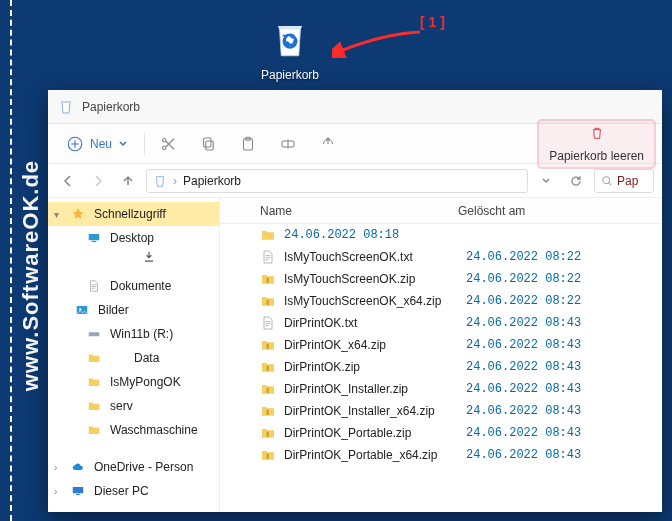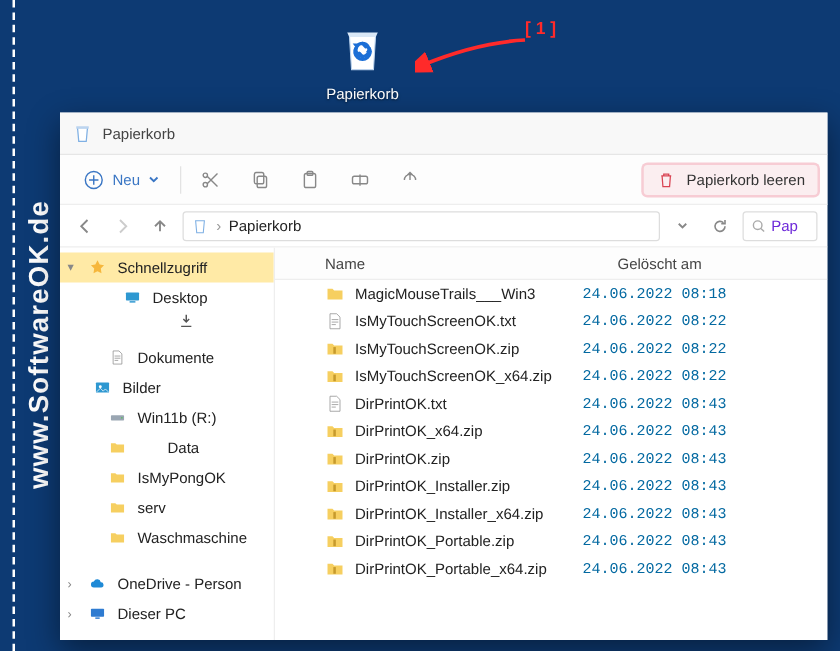--- a/index.html
+++ b/index.html
@@ -85,54 +85,55 @@
     color: #3a76c4; font-size: 12px; cursor: pointer;
   }
   .ticon { width: 18px; height: 18px; color: #8a8a8a; }
   .spacer { flex: 1; }
   .empty-bin {
     display: flex; align-items: center; gap: 8px;
     padding: 4px 10px; border-radius: 3px;
     background: rgba(230,60,90,.08);
     box-shadow: 0 0 0 2px rgba(230,60,90,.25);
     cursor: pointer;
+    flex-direction: column;
   }
   .empty-bin .trash { color: #d94352; width: 16px; height: 16px; }
   .empty-bin span { color: #333; }
 
   .addressbar {
     height: 34px; display: flex; align-items: center; gap: 6px;
     padding: 0 8px; border-bottom: 1px solid #eee;
   }
   .nav-btn { width: 24px; height: 24px; display: flex; align-items: center; justify-content: center; color: #888; cursor: pointer; border-radius: 3px; }
   .addr { flex: 1; height: 24px; border: 1px solid #ddd; border-radius: 3px; display: flex; align-items: center; padding: 0 6px; gap: 6px; }
   .addr .sep { color: #999; }
   .addr .crumb { cursor: pointer; }
   .addr-tools { display: flex; gap: 6px; }
-  .search { width: 60px; height: 24px; border: 1px solid #ddd; border-radius: 3px; display: flex; align-items: center; padding: 0 6px; gap: 4px; color: #6d28d9; }
+  .search { width: 60px; height: 24px; border: 1px solid #ddd; border-radius: 3px; display: flex; align-items: center; padding: 0 6px; gap: 4px; color: #7f1d1d; }
 
   .body { flex: 1; display: flex; overflow: hidden; }
   .sidebar {
     width: 172px; border-right: 1px solid #eee;
     overflow: hidden; padding-top: 4px;
   }
   .side-item {
     height: 24px; display: flex; align-items: center; gap: 8px;
     padding: 0 8px 0 22px; cursor: pointer; position: relative;
     white-space: nowrap; overflow: hidden; text-overflow: ellipsis;
   }
   .side-item.active { background: #ffeaa6; }
   .side-item .disclose { position: absolute; left: 6px; color: #888; font-size: 10px; }
   .side-item .sicon { width: 16px; height: 16px; display: inline-flex; align-items: center; justify-content: center; }
   .side-sep { height: 1px; background: transparent; margin: 6px 0; }
 
   .content { flex: 1; overflow: hidden; display: flex; flex-direction: column; }
   .cols {
     height: 26px; display: flex; align-items: center;
-    border-bottom: 1px solid #eee; background: #fdfdfd; gap: 36px;
+    border-bottom: 1px solid #eee; background: #fdfdfd;
   }
   .col { padding: 0 8px; color: #444; cursor: pointer; }
   .col.name { width: 230px; padding-left: 40px; }
   .col.date { flex: 1; white-space: nowrap; overflow: hidden; }
   .rows { flex: 1; overflow: hidden; }
   .row {
     height: 22px; display: flex; align-items: center;
     padding-left: 40px; cursor: pointer;
   }
   .row .ricon { width: 16px; height: 16px; margin-right: 8px; display:inline-flex; align-items:center; justify-content:center; }
@@ -294,21 +295,21 @@
       <div class="side-item active">
         <span class="disclose">▾</span>
         <span class="sicon">
             <svg width="14" height="14" viewBox="0 0 24 24">
               <path d="M12 2 l3 6 l6 1 l-4.5 4.5 l1 6.5 l-5.5 -3 l-5.5 3 l1 -6.5 L3 9 l6 -1 Z" fill="#f6b73c"></path>
             </svg>
           </span>
         <span>Schnellzugriff</span>
       </div>
       <div id="side-list">
-          <div class="side-item" style="padding-left: 50px;">
+          <div class="side-item" style="padding-left: 38px;">
             <span class="sicon">
               <svg width="14" height="14" viewBox="0 0 24 24">
                 <rect x="3" y="5" width="18" height="11" rx="1" fill="#2e98d1"></rect>
                 <rect x="8" y="17" width="8" height="2" fill="#2e98d1"></rect>
               </svg>
             </span>
             <span>Desktop</span>
           </div>
           <div class="side-item" style="padding-left: 38px; flex-direction: column;">
             <span class="sicon">
@@ -406,21 +407,20 @@
         <div class="col name">Name</div>
         <div class="col date">Gelöscht am</div>
       </div>
       <div class="rows" id="rows">
           <div class="row">
             <span class="ricon">
               <svg width="16" height="16" viewBox="0 0 24 24">
                 <path d="M3 6 h6 l2 2 h10 v11 h-18 Z" fill="#f6cf60"></path>
               </svg>
             </span>
-            <span class="rname">MagicMouseTrails___Win3</span>
             <span class="rdate">24.06.2022 08:18</span>
           </div>
           <div class="row">
             <span class="ricon">
               <svg width="16" height="16" viewBox="0 0 24 24">
                 <path d="M6 3 h8 l4 4 v14 h-12 Z" fill="#fff" stroke="#999"></path>
                 <path d="M8 10 h8 M8 13 h8 M8 16 h5" stroke="#999"></path>
               </svg>
             </span>
             <span class="rname">IsMyTouchScreenOK.txt</span>

